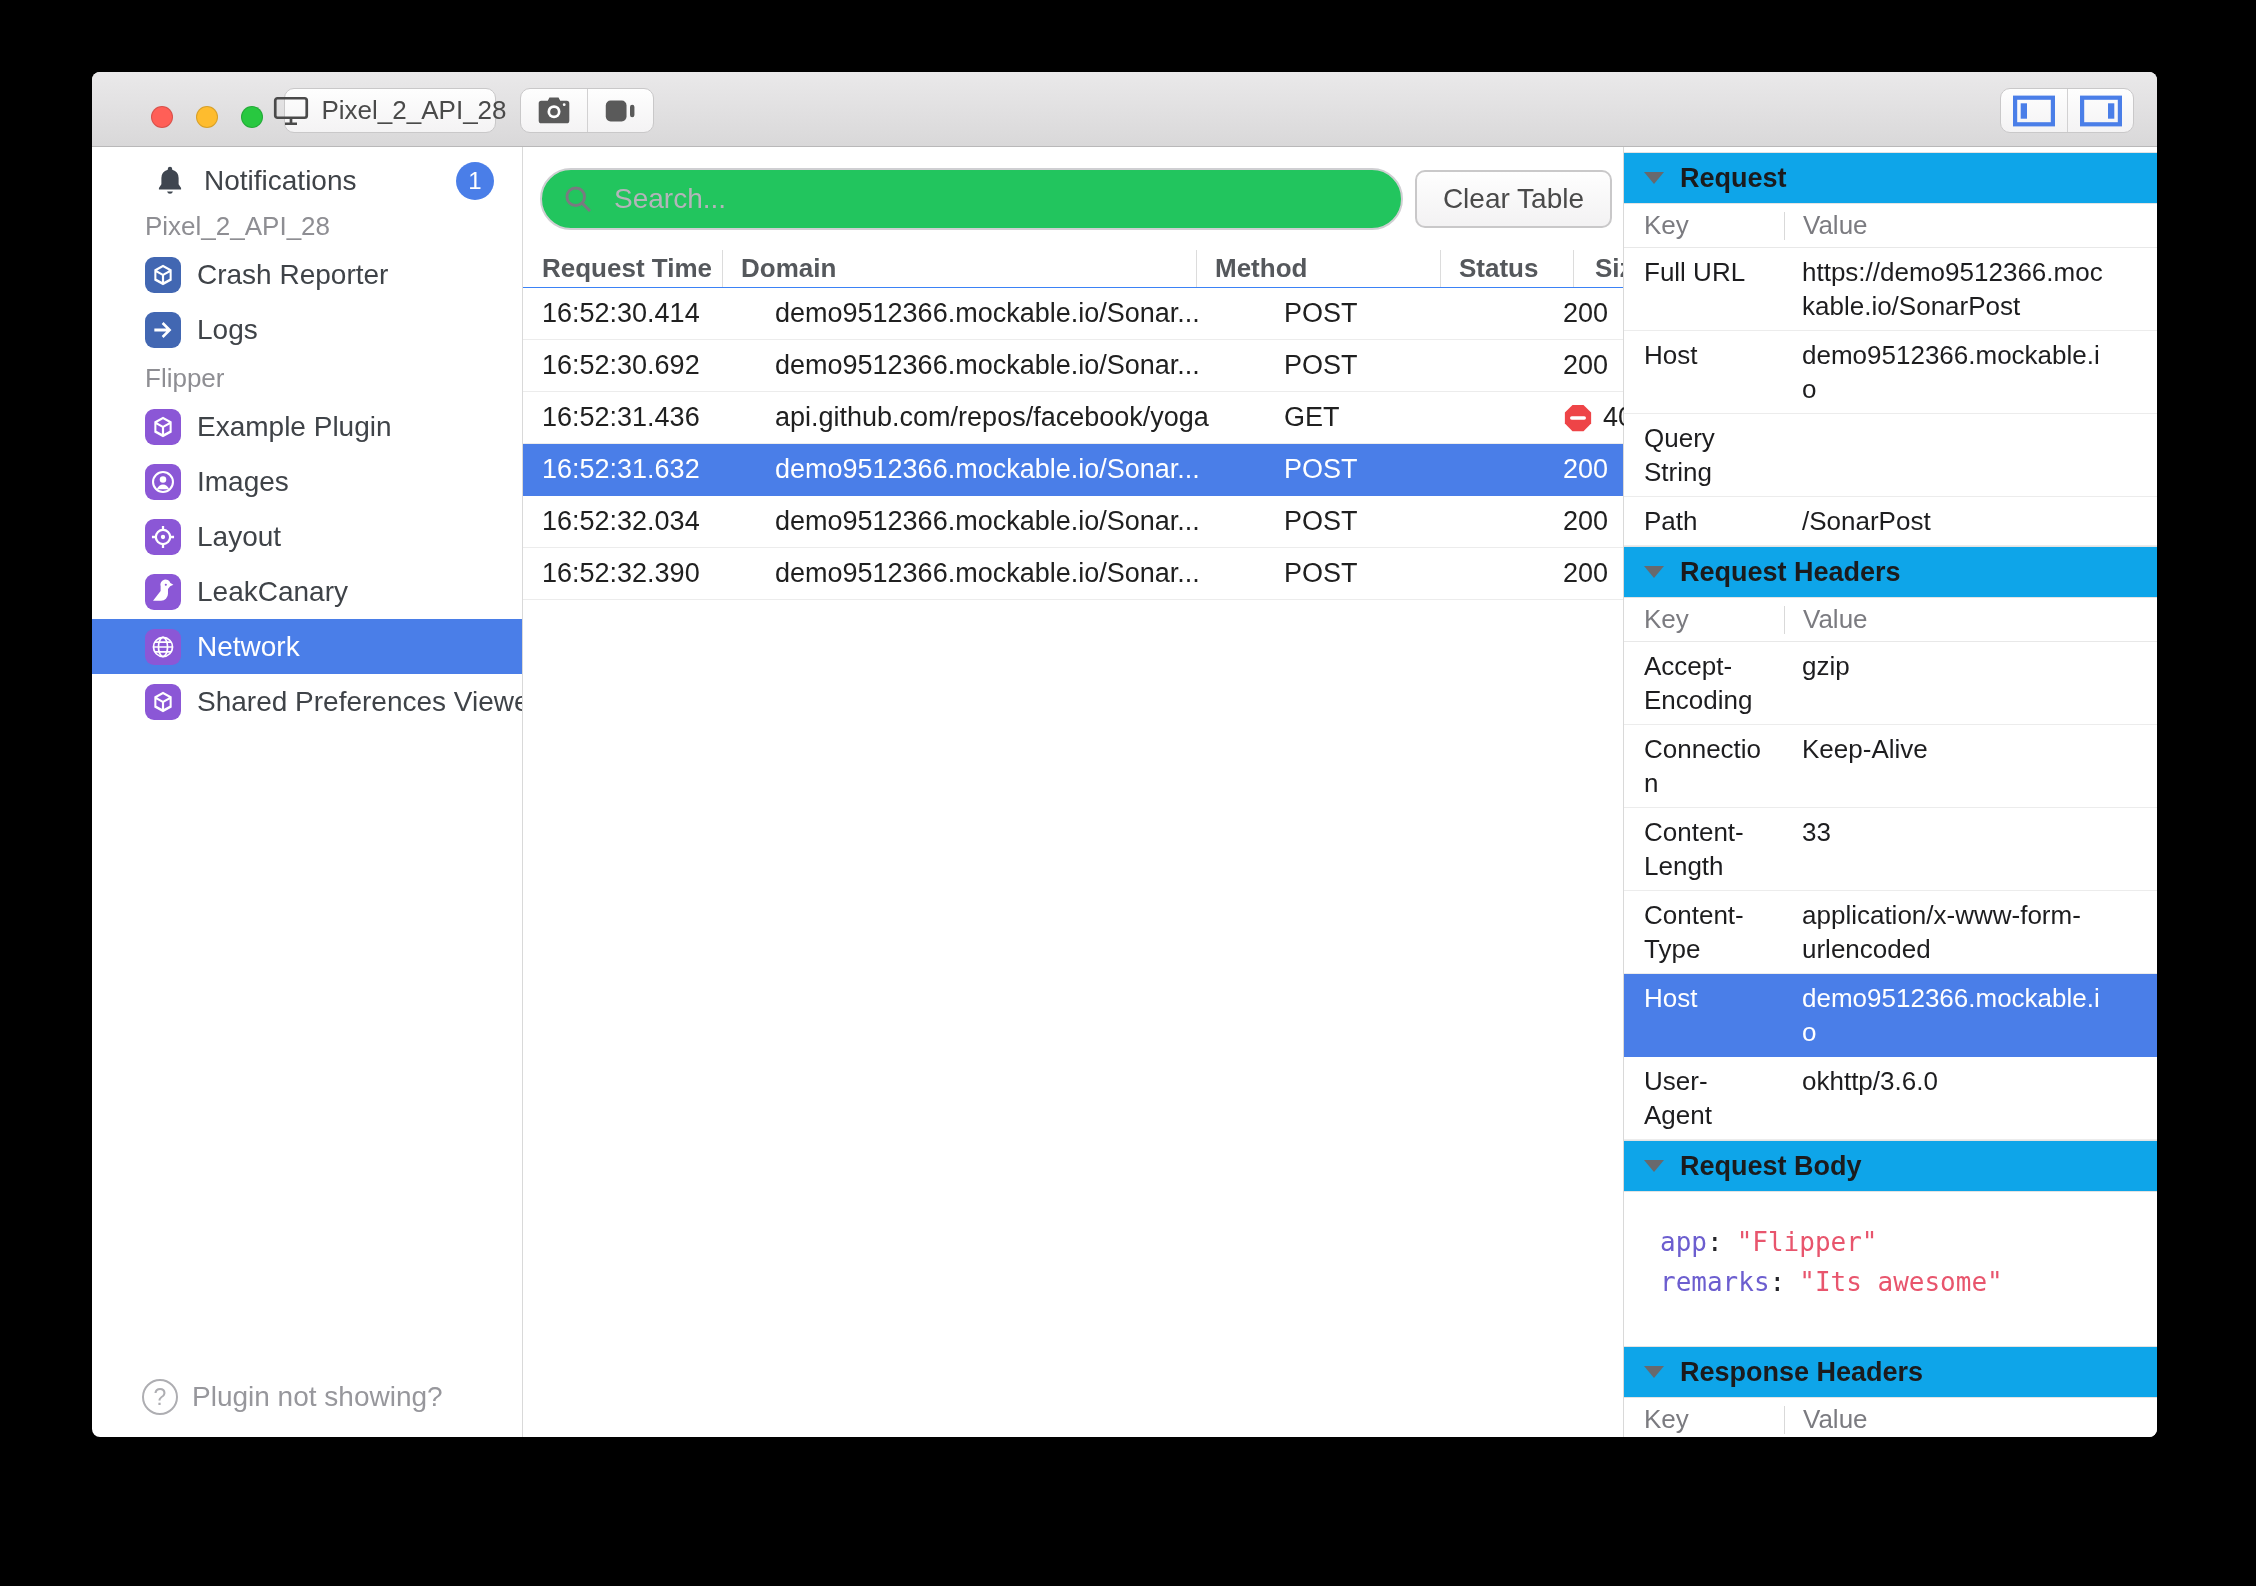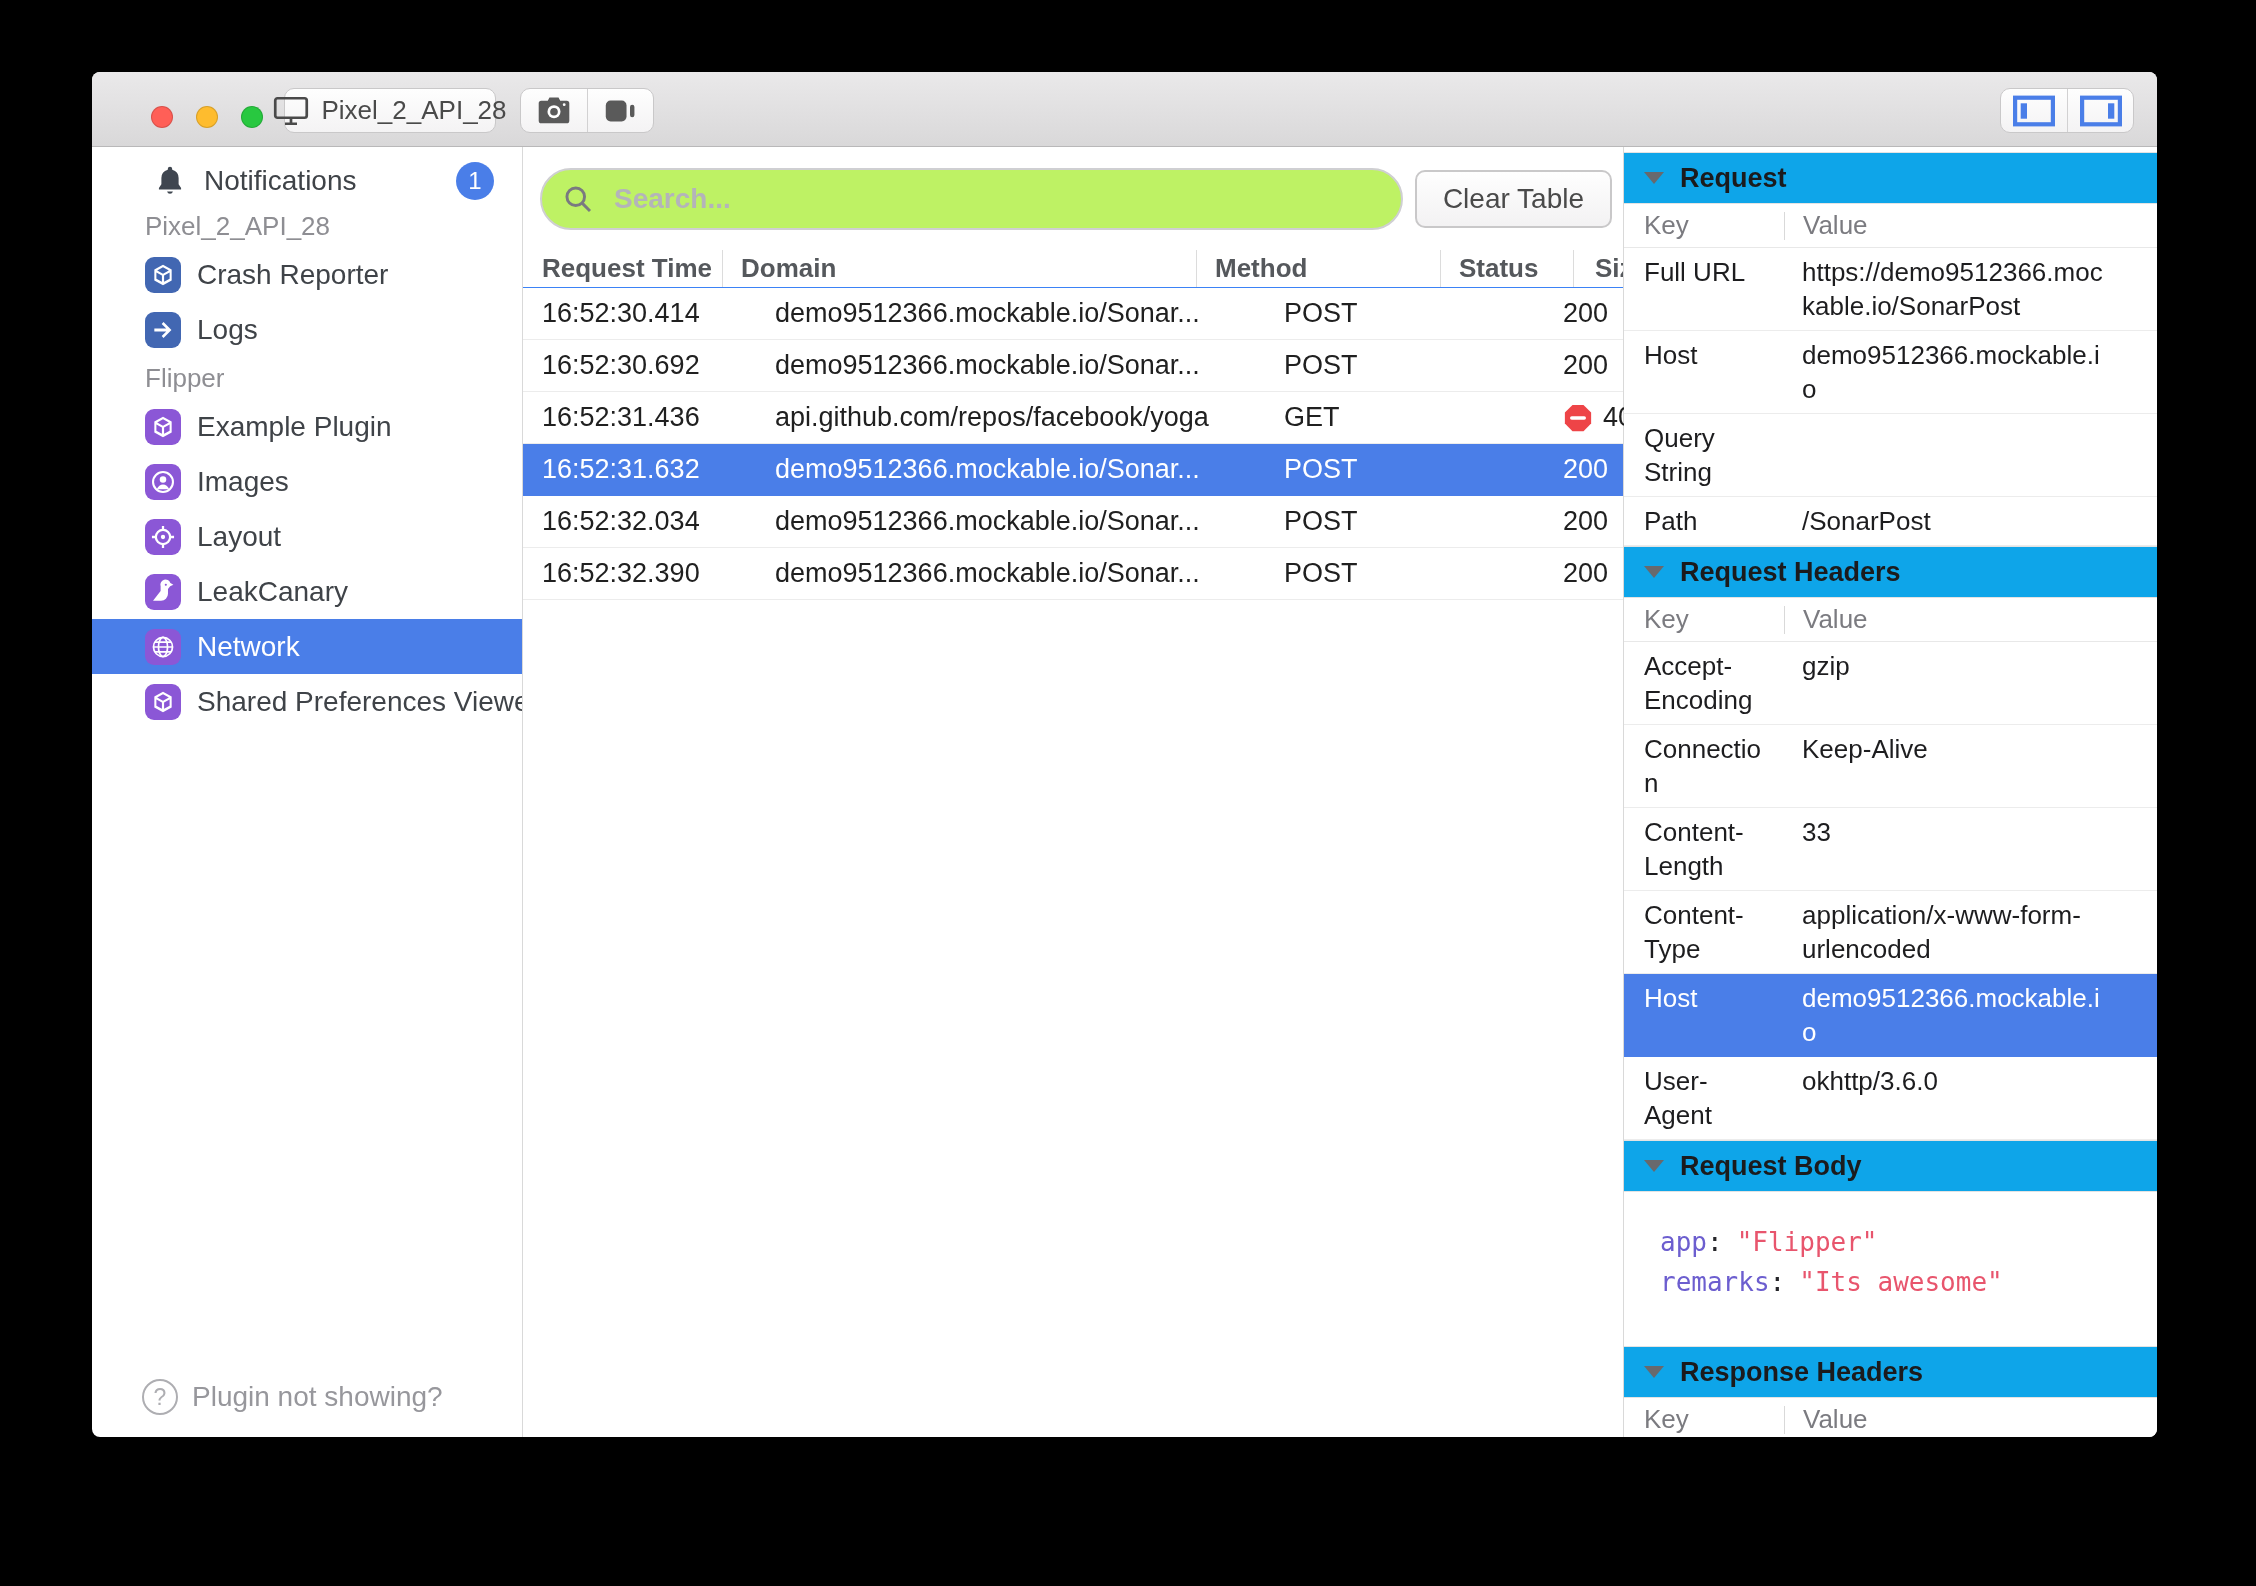--- a/index.html
+++ b/index.html
@@ -72,21 +72,21 @@
   .help-circle { width:36px; height:36px; border:2px solid #aeaeb2; border-radius:50%;
     display:flex; align-items:center; justify-content:center; font-size:23px; color:#aeaeb2; flex:none; }
 
   
   .main { flex:1; min-width:0; display:flex; flex-direction:column; border-right:1px solid #d9d9d9; background:#fff; }
   .toolbar { height:103px; flex:none; display:flex; align-items:center; padding:0 11px 0 17px; gap:12px; }
   .search-wrap { position:relative; flex:1; height:62px; }
   .search-wrap svg { position:absolute; left:22px; top:15px; width:32px; height:32px; }
   .search-input { width:100%; height:62px; border:2px solid #cfcfd2; border-radius:31px;
     font-size:28px; color:#333; padding:0 24px 0 72px; outline:none;
-    font-family:"Liberation Sans", sans-serif; background:#bef264;font-weight:bold; }
+    font-family:"Liberation Sans", sans-serif; background:#22c55e; }
   .search-input::placeholder { color:#b4b4ba; }
   .clear-btn { flex:none; height:58px; padding:0 26px; font-size:28px; color:#4a4a4a;
     background:linear-gradient(#fefefe,#f3f2f3); border:2px solid #c9c8c9; border-radius:10px; cursor:default;
     font-family:"Liberation Sans", sans-serif; }
 
   .grid-row { display:flex; flex:none; }
   .col-time   { width:199px; flex:none; padding-left:19px; }
   .col-domain { width:474px; flex:none; padding-left:18px; }
   .col-method { width:203px; flex:none; padding-left:18px; }
   .col-status { width:133px; flex:none; padding-left:18px;margin-left:41px; }

